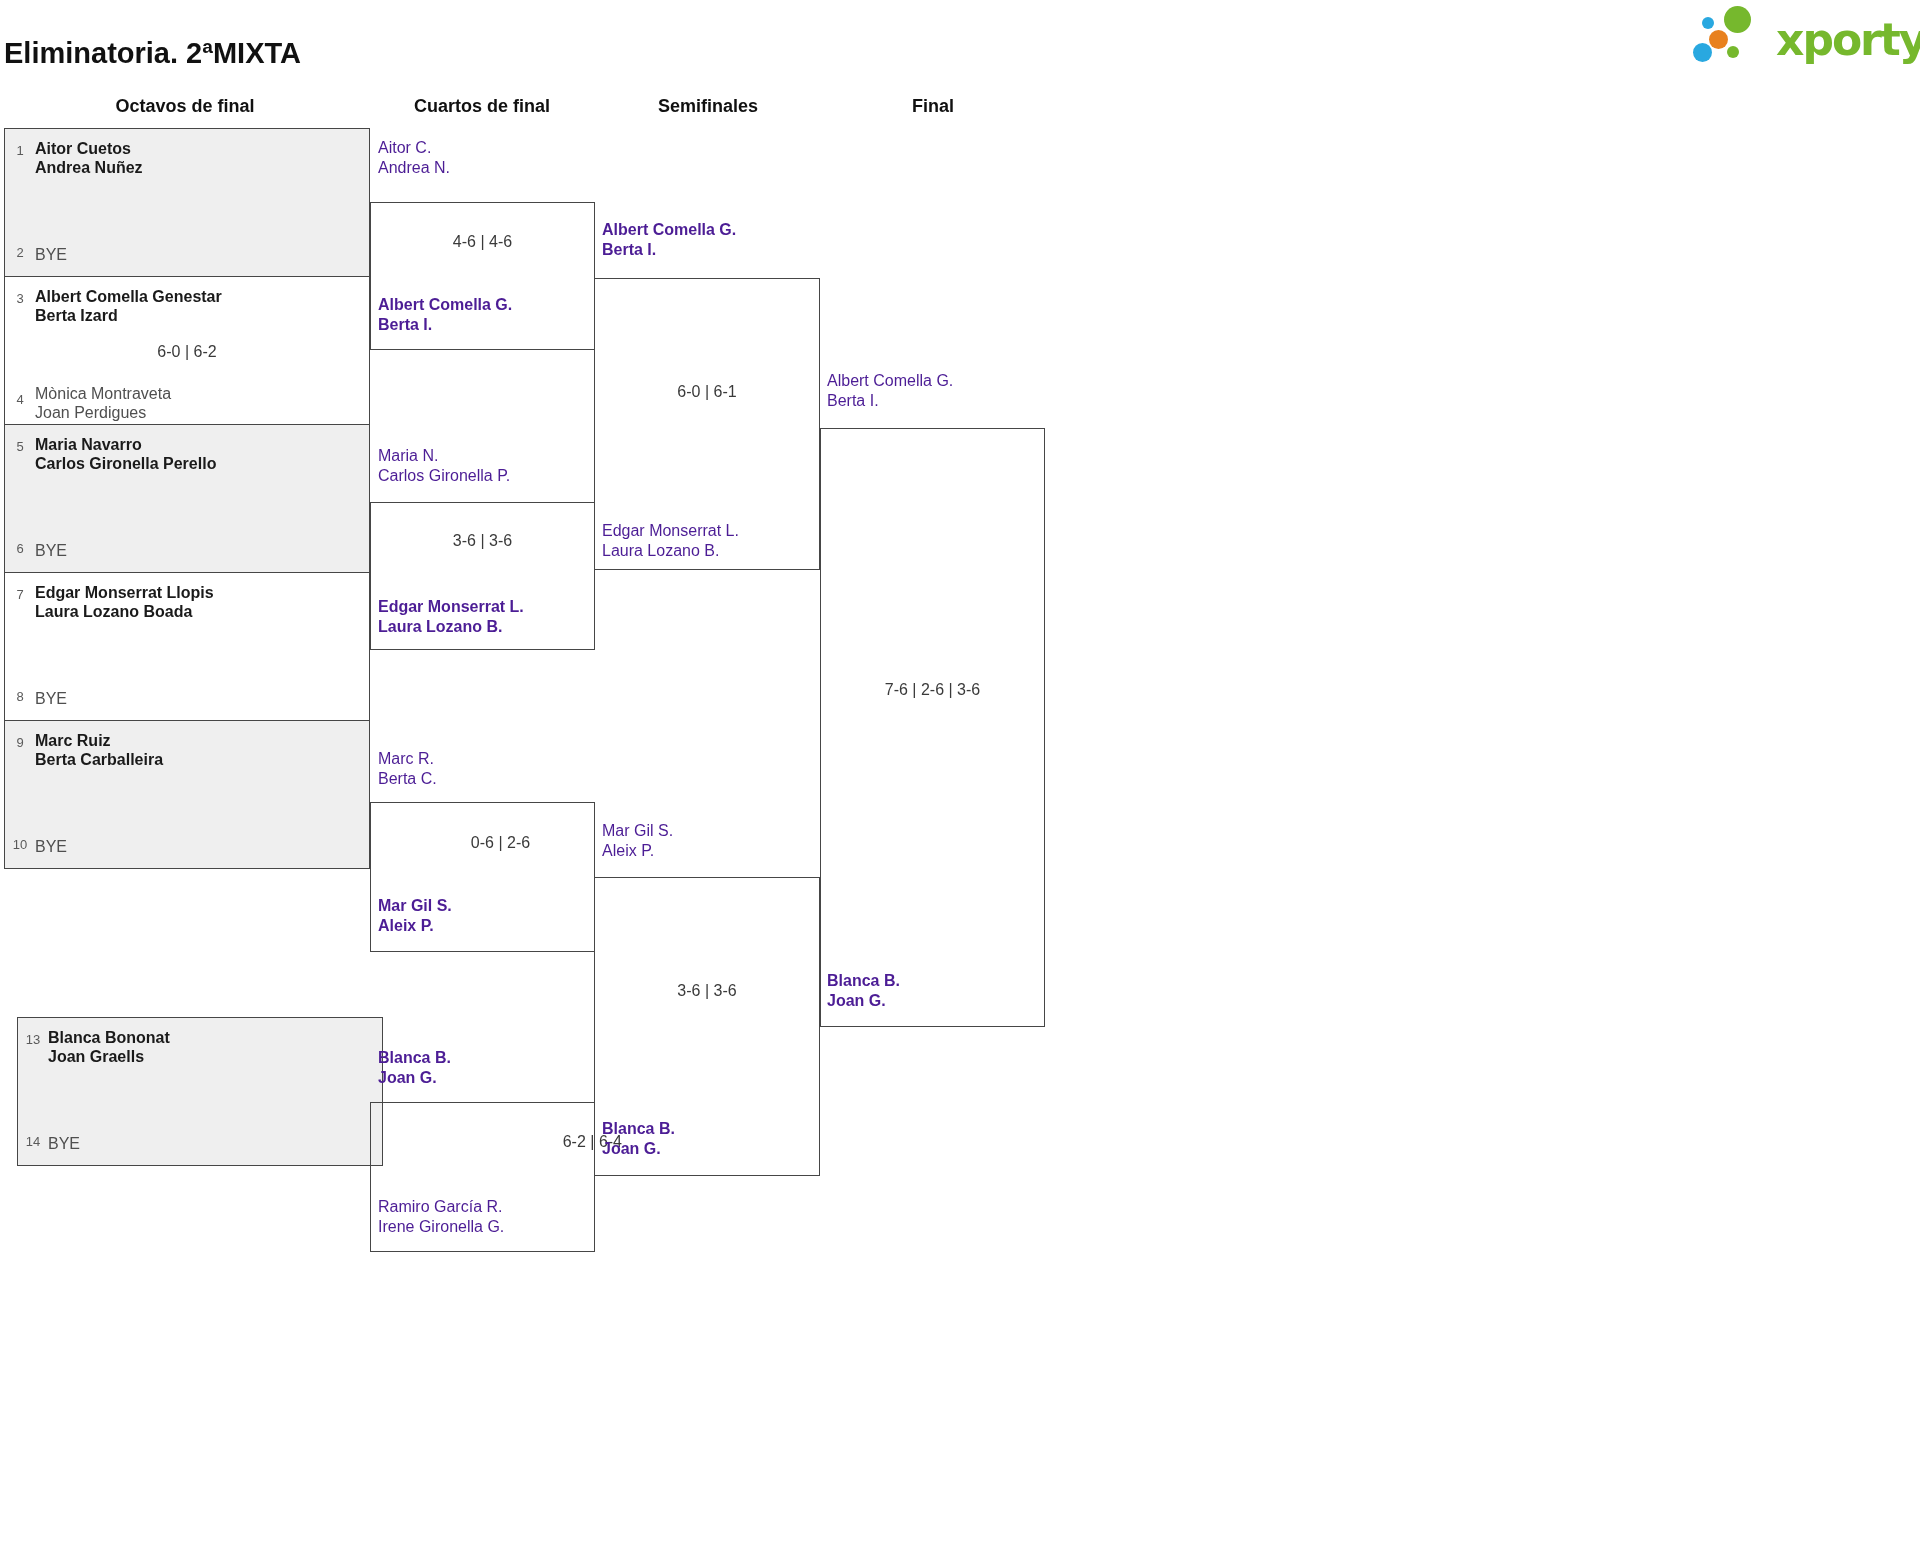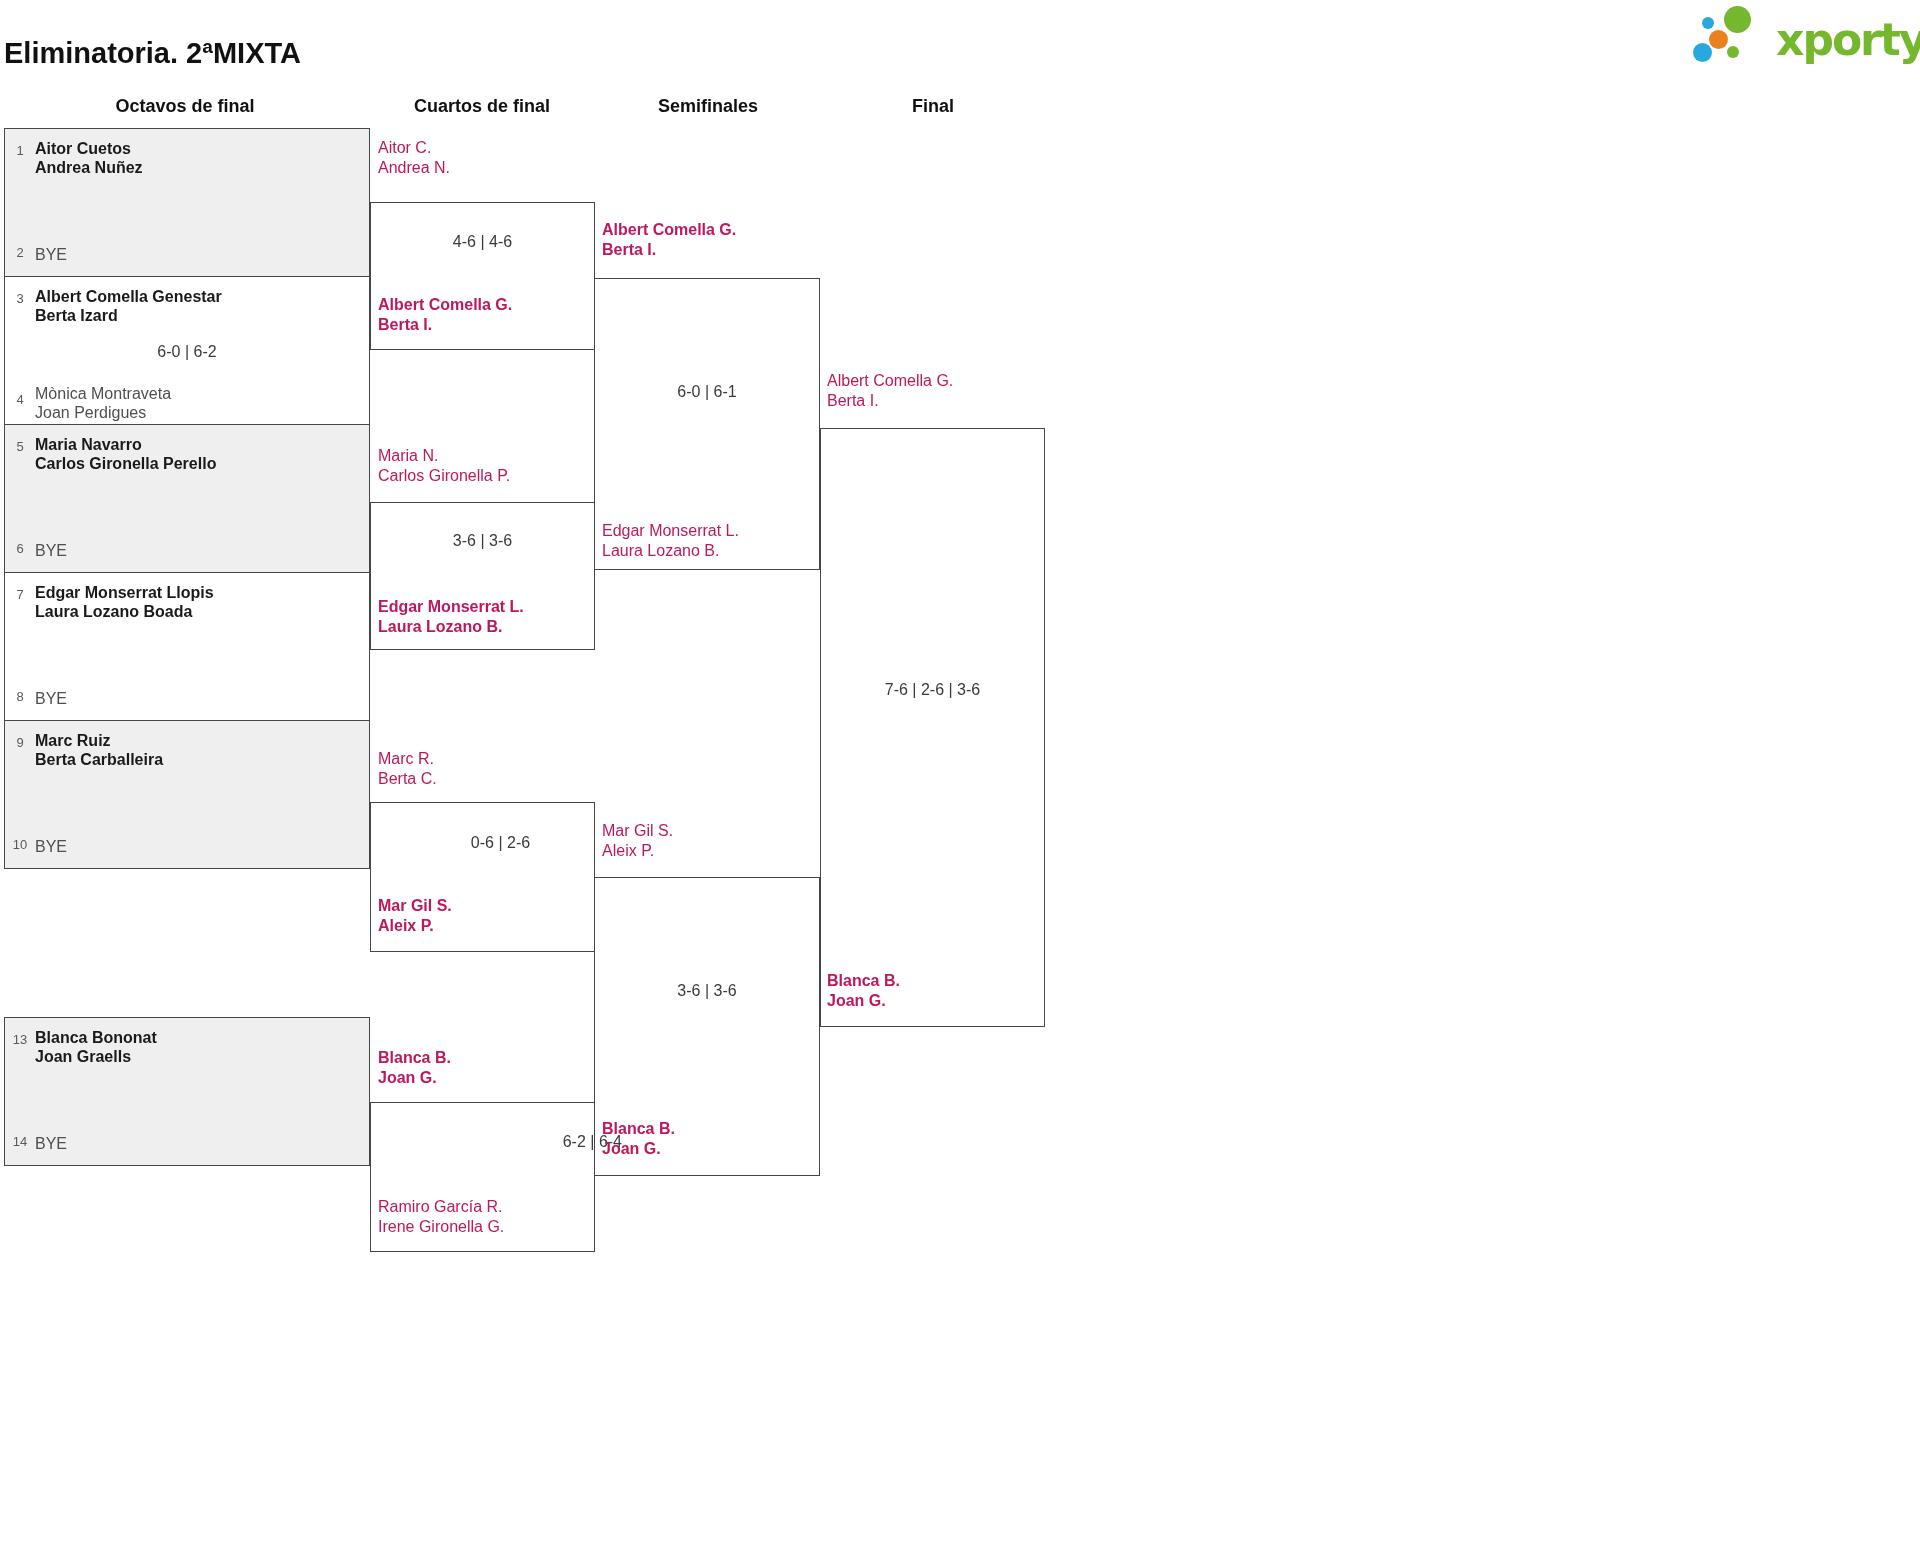--- a/index.html
+++ b/index.html
@@ -9,21 +9,21 @@
   .subtitle{position:absolute;left:4px;top:37px;font-size:29px;font-weight:bold;color:#111;white-space:nowrap;}
   .round-label{position:absolute;top:96px;width:220px;text-align:center;font-size:18px;font-weight:bold;color:#111;}
   .box{position:absolute;border:1px solid #464646;box-sizing:border-box;}
   .shaded{background:#efefef;}
   .seed{position:absolute;left:3px;width:24px;text-align:center;font-size:13px;color:#5a5a5a;}
   .s1{top:14px}.s2{top:115px}
   .team{position:absolute;left:30px;font-size:16px;line-height:19px;white-space:nowrap;color:#4f4f4f;}
   .t1{top:10px}.t2{top:107px}.tbye{top:116px}
   .w{font-weight:bold;color:#1a1a1a;}
   .sc{position:absolute;left:0;top:66px;width:100%;text-align:center;font-size:16px;color:#3a3a3a;}
-  .flt{position:absolute;font-size:16px;line-height:20px;white-space:nowrap;color:#be185d;}
+  .flt{position:absolute;font-size:16px;line-height:20px;white-space:nowrap;color:#4c1d95;}
   .sc2{position:absolute;text-align:center;font-size:16px;color:#3a3a3a;}
   .dot{position:absolute;border-radius:50%;}
   .logo-text{position:absolute;left:1750px;top:14px;font-family:"DejaVu Sans",sans-serif;
              font-weight:bold;font-size:44px;color:#76b82d;letter-spacing:-2px;margin-left:26px;}
 </style>
 </head>
 <body>
 
 <div class="canvas">
 
@@ -91,21 +91,21 @@
     <span class="seed s1">9</span>
     <div class="team t1 w">
       <div>Marc Ruiz</div>
         <div>Berta Carballeira</div>
     </div>
     <span class="seed" style="top:116px;">10</span>
     <div class="team tbye">BYE</div>
   </div>
 
 
-  <div class="box shaded" style="left:4px;top:1017px;width:366px;height:149px;">
+  <div class="box shaded" style="left:17px;top:1017px;width:366px;height:149px;">
     <span class="seed s1">13</span>
     <div class="team t1 w">
       <div>Blanca Bononat</div>
         <div>Joan Graells</div>
     </div>
     <span class="seed" style="top:116px;">14</span>
     <div class="team tbye">BYE</div>
   </div>
 
 

